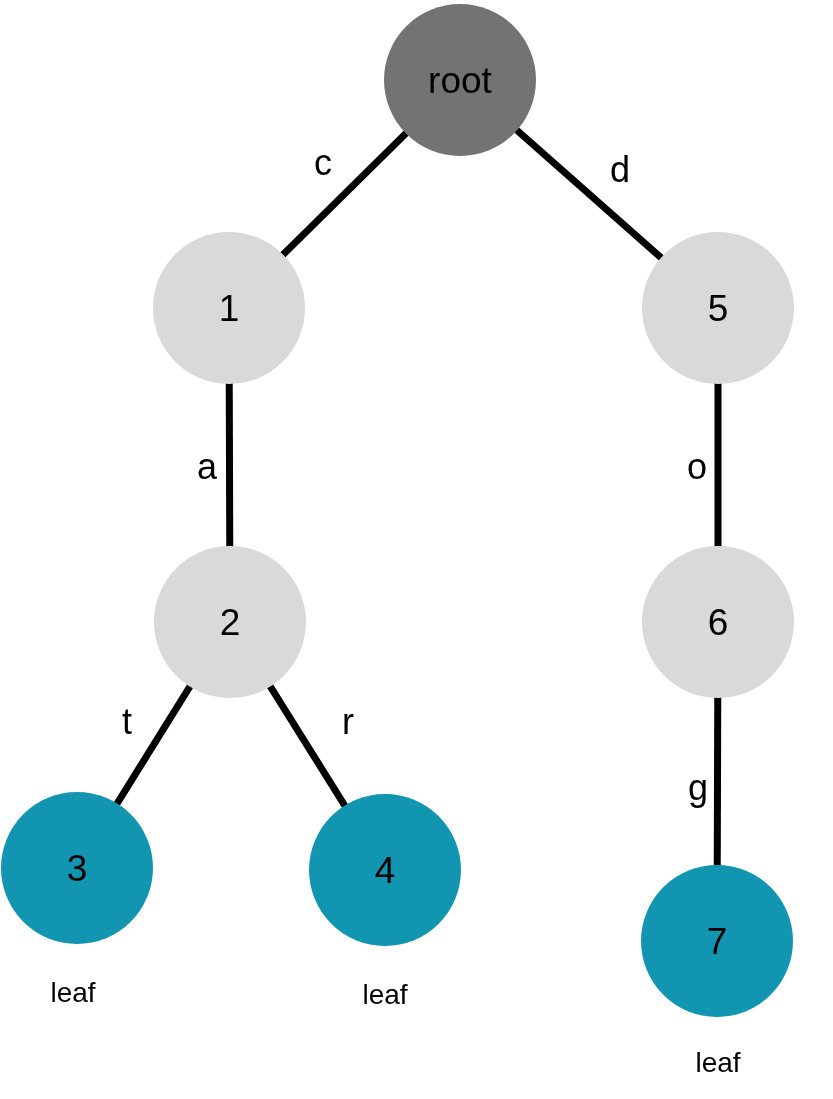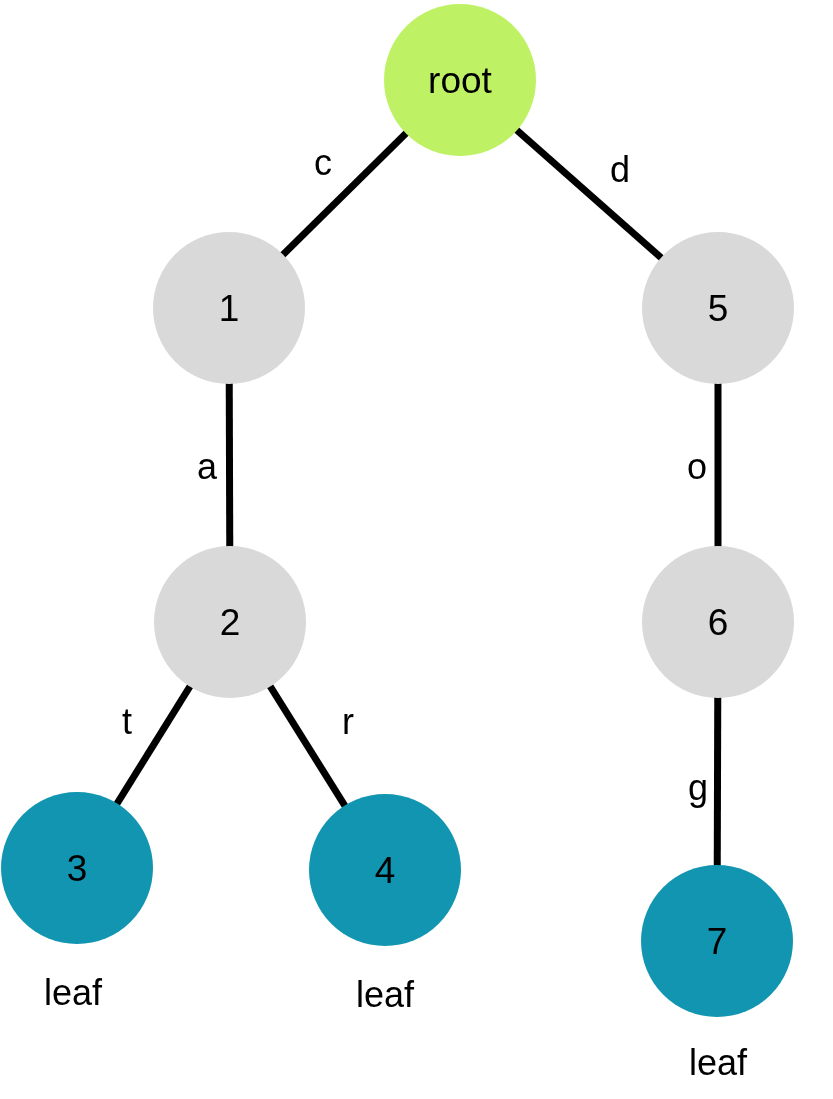--- a/index.html
+++ b/index.html
@@ -33,35 +33,35 @@
     height: 152px;
     border-radius: 50%;
     display: flex;
     align-items: center;
     justify-content: center;
     font-size: 37px;
     color: #000000;
     text-align: center;
     line-height: 1;
   }
-  .node.root   { background: #bef264; }
+  .node.root   { background: #737373; }
   .node.internal { background: #D9D9D9; }
   .node.leaf   { background: #1295B0; }
   .edge-label {
     position: absolute;
     transform: translate(-50%, -50%);
     font-size: 36px;
     color: #000000;
     line-height: 1;
     white-space: nowrap;
   }
   .caption {
     position: absolute;
     transform: translate(-50%, -50%);
-    font-size: 36px;
+    font-size: 28px;
     color: #000000;
     line-height: 1;
     white-space: nowrap;
   }
 </style>
 </head>
 <body>
 
 <div id="canvas">
 

